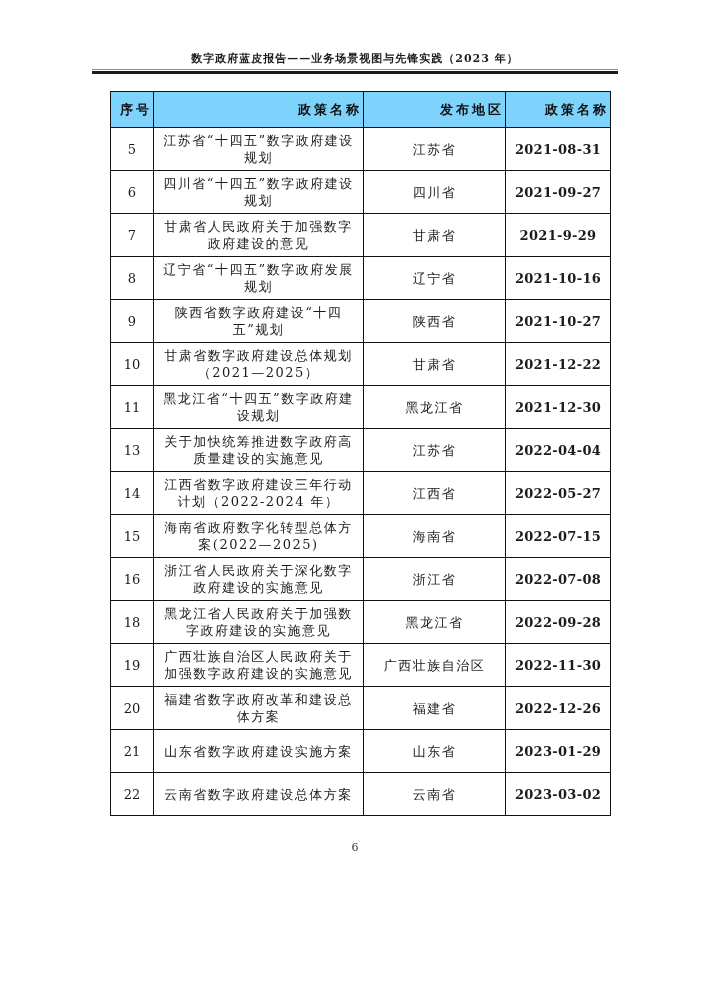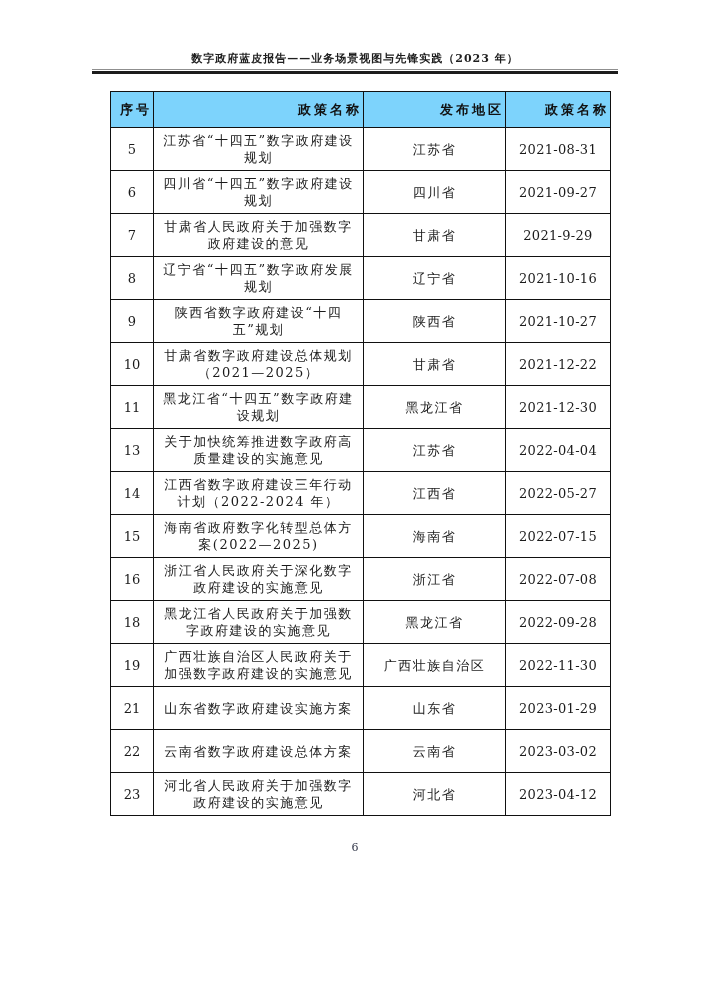--- a/index.html
+++ b/index.html
@@ -62,21 +62,21 @@
   .policy-table td {
     height: 38px;
     font-size: 13px;
     line-height: 17px;
     padding: 2px 6px;
     color: #1b1b1b;
   }
   td.cell-no { letter-spacing: 0; }
   td.cell-policy { letter-spacing: 1.5px; margin-top: 35px; }
   td.cell-region { letter-spacing: 1.5px; }
-  td.cell-date { letter-spacing: 0.3px; }
+  td.cell-date { letter-spacing: 0.3px; font-weight: bold; }
   
   .page-footer {
     margin-top: 25px;
     text-align: center;
     font-size: 11px;
     color: #33384a;
   }
 </style>
 </head>
 <body>
@@ -176,37 +176,37 @@
           <td class="cell-region">黑龙江省</td>
           <td class="cell-date">2022-09-28</td>
         </tr>
         <tr>
           <td class="cell-no">19</td>
           <td class="cell-policy">广西壮族自治区人民政府关于加强数字政府建设的实施意见</td>
           <td class="cell-region">广西壮族自治区</td>
           <td class="cell-date">2022-11-30</td>
         </tr>
         <tr>
+          <td class="cell-no">20</td>
+          <td class="cell-policy">福建省数字政府改革和建设总体方案</td>
+          <td class="cell-region">福建省</td>
+          <td class="cell-date">2022-12-26</td>
+        </tr>
+        <tr>
           <td class="cell-no">21</td>
           <td class="cell-policy">山东省数字政府建设实施方案</td>
           <td class="cell-region">山东省</td>
           <td class="cell-date">2023-01-29</td>
         </tr>
         <tr>
           <td class="cell-no">22</td>
           <td class="cell-policy">云南省数字政府建设总体方案</td>
           <td class="cell-region">云南省</td>
           <td class="cell-date">2023-03-02</td>
         </tr>
-        <tr>
-          <td class="cell-no">23</td>
-          <td class="cell-policy">河北省人民政府关于加强数字政府建设的实施意见</td>
-          <td class="cell-region">河北省</td>
-          <td class="cell-date">2023-04-12</td>
-        </tr>
       </tbody>
   </table>
 
   <div class="page-footer">
     <span>6</span>
   </div>
 
 </div>
 
 </body></html>

